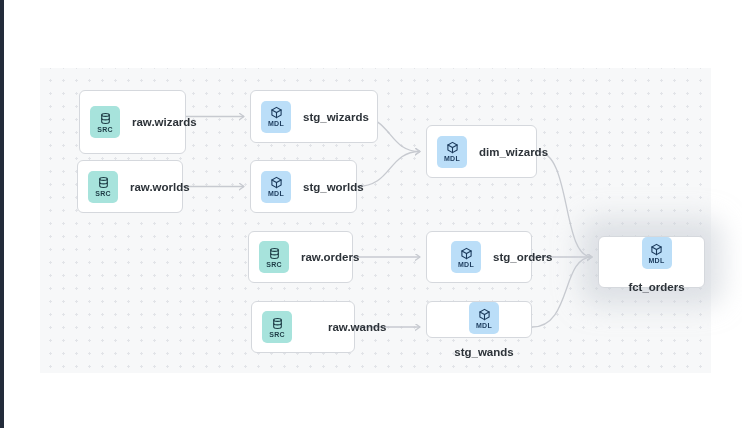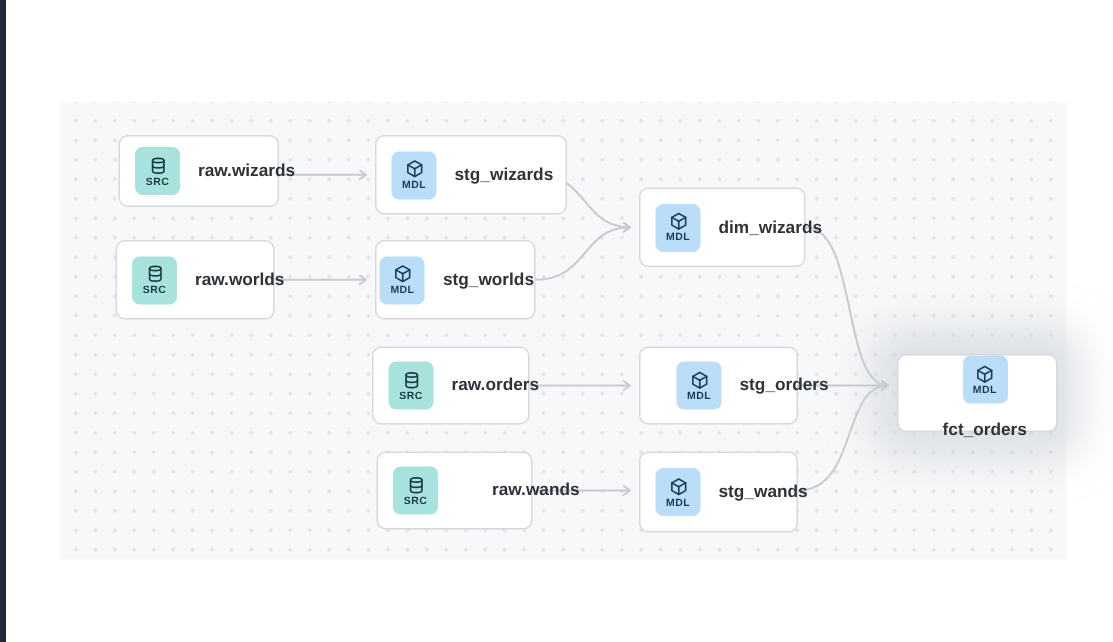--- a/index.html
+++ b/index.html
@@ -114,21 +114,21 @@
           <path d="M318,48.5 C352,48.5 348,83.5 380,83.5" class="edge" marker-end="url(#arrow-open)"></path>
           <path d="M317,118.5 C352,118.5 348,83.5 380,83.5" class="edge" marker-end="url(#arrow-open)"></path>
           <path d="M313,189 L380,189" class="edge" marker-end="url(#arrow-open)"></path>
           <path d="M315,259 L380,259" class="edge" marker-end="url(#arrow-open)"></path>
           <path d="M497,83.5 C532,83.5 521,189 552,189" class="edge" marker-end="url(#arrow-open)"></path>
           <path d="M492,189 L552,189" class="edge" marker-end="url(#arrow-open)"></path>
           <path d="M492,259 C532,259 521,189 552,189" class="edge" marker-end="url(#arrow-open)"></path>
         </g>
     </svg>
 
-  <div class="node type-src" style="left: 39px; top: 22px; width: 107px; height: 48px;">
+  <div class="node type-src" style="left: 39px; top: 22px; width: 107px; height: 64px;">
     <div class="badge">
       <svg class="glyph-db" viewBox="0 0 24 24">
         <ellipse cx="12" cy="5.5" rx="7" ry="2.6"></ellipse>
         <path d="M5,5.5 V18.5 C5,19.9 8.1,21.1 12,21.1 S19,19.9 19,18.5 V5.5"></path>
         <path d="M5,12 C5,13.4 8.1,14.6 12,14.6 S19,13.4 19,12"></path>
       </svg>
 
       <span class="badge-label">SRC</span>
     </div>
     <span class="node-label">raw.wizards</span>
@@ -150,21 +150,21 @@
       <svg class="glyph-db" viewBox="0 0 24 24">
         <ellipse cx="12" cy="5.5" rx="7" ry="2.6"></ellipse>
         <path d="M5,5.5 V18.5 C5,19.9 8.1,21.1 12,21.1 S19,19.9 19,18.5 V5.5"></path>
         <path d="M5,12 C5,13.4 8.1,14.6 12,14.6 S19,13.4 19,12"></path>
       </svg>
 
       <span class="badge-label">SRC</span>
     </div>
     <span class="node-label">raw.worlds</span>
   </div>
-      <div class="node type-mdl" style="left: 210px; top: 92px; width: 107px; height: 53px; justify-content: flex-end;">
+      <div class="node type-mdl" style="left: 210px; top: 92px; width: 107px; height: 53px;">
     <div class="badge">
 
       <svg class="glyph-cube" viewBox="0 0 24 24">
         <path d="M12 2.5 L20.5 7.25 V16.75 L12 21.5 L3.5 16.75 V7.25 Z"></path>
         <path d="M3.5 7.25 L12 12 L20.5 7.25"></path>
         <path d="M12 12 V21.5"></path>
       </svg>
       <span class="badge-label">MDL</span>
     </div>
     <span class="node-label">stg_worlds</span>
@@ -222,21 +222,21 @@
       <svg class="glyph-db" viewBox="0 0 24 24">
         <ellipse cx="12" cy="5.5" rx="7" ry="2.6"></ellipse>
         <path d="M5,5.5 V18.5 C5,19.9 8.1,21.1 12,21.1 S19,19.9 19,18.5 V5.5"></path>
         <path d="M5,12 C5,13.4 8.1,14.6 12,14.6 S19,13.4 19,12"></path>
       </svg>
 
       <span class="badge-label">SRC</span>
     </div>
     <span class="node-label">raw.wands</span>
   </div>
-      <div class="node type-mdl" style="left: 386px; top: 233px; width: 106px; height: 54px;">
+      <div class="node type-mdl" style="left: 386px; top: 233px; width: 106px; height: 37px; flex-direction: column;">
     <div class="badge">
 
       <svg class="glyph-cube" viewBox="0 0 24 24">
         <path d="M12 2.5 L20.5 7.25 V16.75 L12 21.5 L3.5 16.75 V7.25 Z"></path>
         <path d="M3.5 7.25 L12 12 L20.5 7.25"></path>
         <path d="M12 12 V21.5"></path>
       </svg>
       <span class="badge-label">MDL</span>
     </div>
     <span class="node-label">stg_wands</span>

